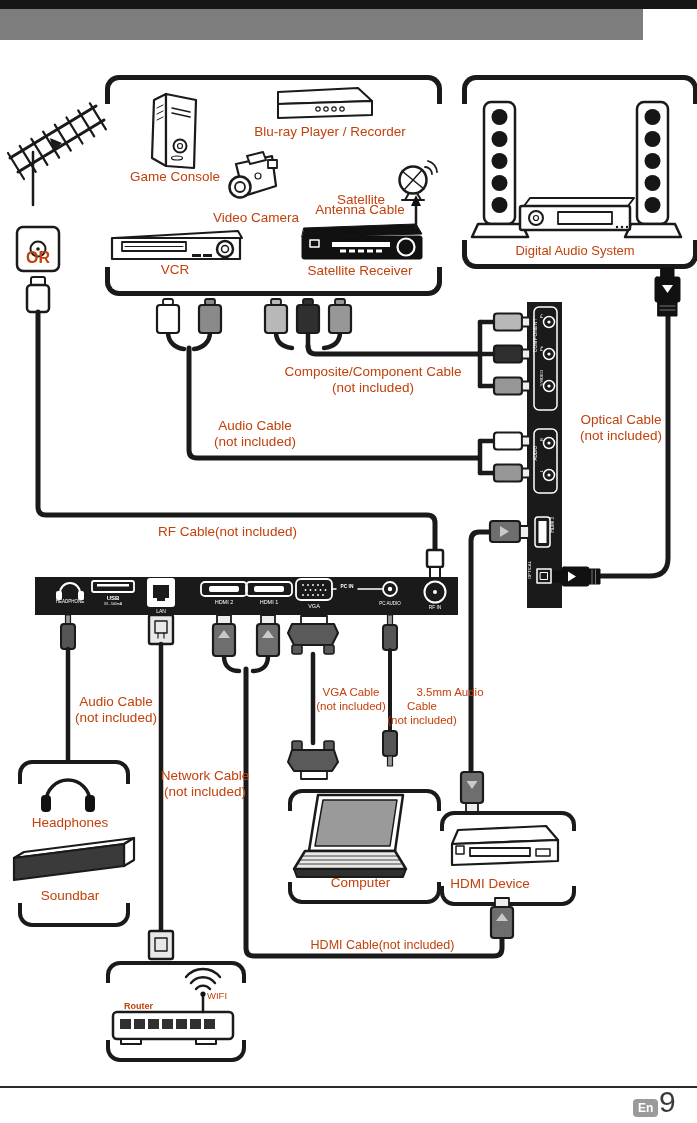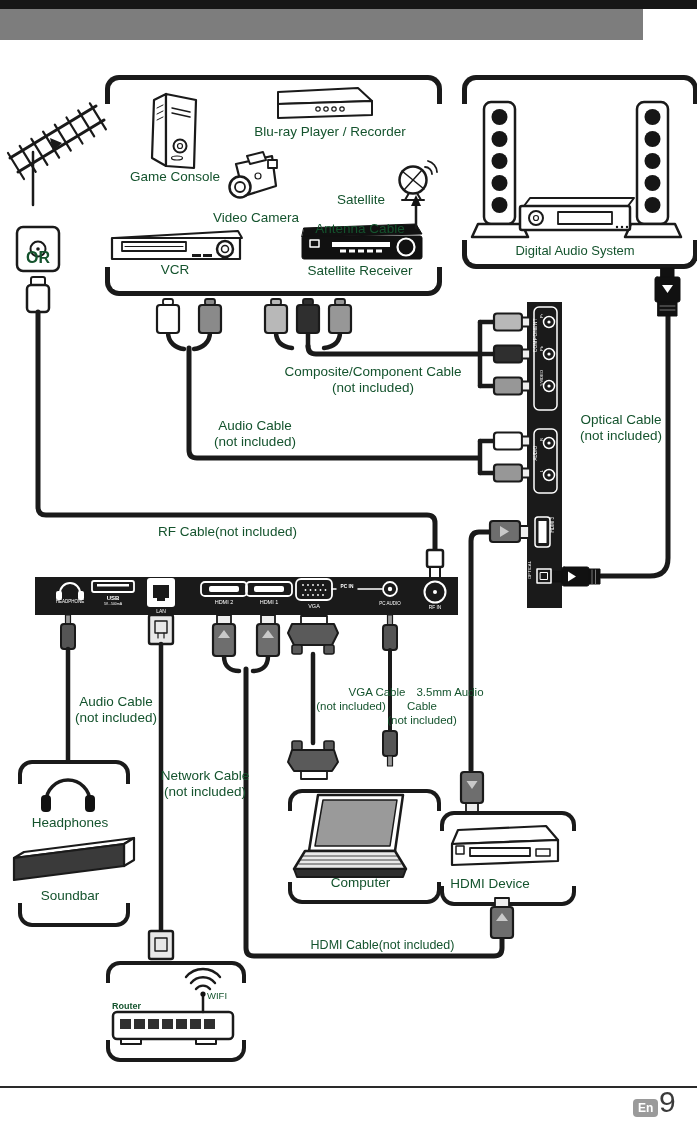--- a/index.html
+++ b/index.html
@@ -9,21 +9,21 @@
   .titlebar{position:absolute;left:0;top:9px;width:643px;height:31px;background:#7d7d7d;z-index:1;}
   .titletext{position:absolute;left:17px;top:12px;color:#fff;font-weight:bold;font-size:21px;
              letter-spacing:.5px;z-index:3;white-space:nowrap;}
   .bracket-top{position:absolute;border:5px solid #1a1a1a;border-bottom:none;
                border-radius:14px 14px 0 0;z-index:1;}
   .bracket-bottom{position:absolute;border:5px solid #1a1a1a;border-top:none;
                   border-radius:0 0 14px 14px;z-index:1;}
   .thin{border-width:4px;}
   .panel{position:absolute;background:#1a1a1a;z-index:1;}
   svg.overlay{position:absolute;left:0;top:0;z-index:2;pointer-events:none;}
-  .lbl{position:absolute;color:#14532d;text-align:center;line-height:1.12;z-index:3;
+  .lbl{position:absolute;color:#c2410c;text-align:center;line-height:1.12;z-index:3;
        font-size:13.5px;}
   .sm{font-size:11.5px;}
   .plbl{position:absolute;color:#fff;text-align:center;line-height:1;z-index:3;}
   .vtext{position:absolute;color:#fff;writing-mode:vertical-rl;transform:rotate(180deg);
          white-space:nowrap;line-height:1;z-index:3;}
   .bold{font-weight:bold;}
   .footrule{position:absolute;left:0;top:1086px;width:697px;height:2px;background:#2a2a2a;z-index:1;}
   .badge{position:absolute;left:633px;top:1099px;background:#9a9a9a;color:#fff;
          border-radius:4px;font-weight:bold;font-size:12px;padding:2px 5px;z-index:3;}
   .pagenum{position:absolute;left:659px;top:1085px;font-size:30px;color:#3a3a3a;z-index:3;}
@@ -402,48 +402,48 @@
       </g>
     </g>
   </svg>
 
   <div class="lbl bold" style="left:16px;top:205px;width:44px;font-size:16px;margin-top:44px;">OR</div>
 
   <div class="lbl" style="left:115px;top:169px;width:120px;">Game Console</div>
   <div class="lbl" style="left:230px;top:124px;width:200px;">Blu-ray Player / Recorder</div>
   <div class="lbl" style="left:196px;top:210px;width:120px;">Video Camera</div>
   <div class="lbl" style="left:306px;top:192px;width:110px;">Satellite</div>
-  <div class="lbl" style="left:300px;top:221px;width:120px;">Antenna Cable</div>
+  <div class="lbl" style="left:300px;top:202px;width:120px;">Antenna Cable</div>
   <div class="lbl" style="left:130px;top:262px;width:90px;">VCR</div>
   <div class="lbl" style="left:295px;top:263px;width:130px;">Satellite Receiver</div>
   <div class="lbl" style="left:500px;top:244px;width:150px;font-size:13px;">Digital Audio System</div>
 
   <div class="lbl" style="left:268px;top:364px;width:210px;">Composite/Component Cable</div>
   <div class="lbl" style="left:268px;top:380px;width:210px;">(not included)</div>
   <div class="lbl" style="left:195px;top:418px;width:120px;">Audio Cable</div>
   <div class="lbl" style="left:195px;top:434px;width:120px;">(not included)</div>
   <div class="lbl" style="left:562px;top:412px;width:118px;">Optical Cable</div>
   <div class="lbl" style="left:562px;top:428px;width:118px;">(not included)</div>
   <div class="lbl" style="left:140px;top:524px;width:175px;">RF Cable(not included)</div>
   <div class="lbl" style="left:56px;top:694px;width:120px;">Audio Cable</div>
   <div class="lbl" style="left:56px;top:710px;width:120px;">(not included)</div>
   <div class="lbl" style="left:145px;top:768px;width:120px;">Network Cable</div>
   <div class="lbl" style="left:145px;top:784px;width:120px;">(not included)</div>
-  <div class="lbl sm" style="left:320px;top:686px;width:62px;margin-left:26px;">VGA Cable</div>
+  <div class="lbl sm" style="left:320px;top:686px;width:62px;">VGA Cable</div>
   <div class="lbl sm" style="left:316px;top:700px;width:70px;">(not included)</div>
   <div class="lbl sm" style="left:384px;top:686px;width:76px;margin-left:28px;">3.5mm Audio</div>
   <div class="lbl sm" style="left:384px;top:700px;width:76px;">Cable</div>
   <div class="lbl sm" style="left:382px;top:714px;width:80px;">(not included)</div>
   <div class="lbl" style="left:300px;top:938px;width:165px;font-size:12.5px;">HDMI Cable(not included)</div>
 
   <div class="lbl" style="left:8px;top:815px;width:124px;">Headphones</div>
   <div class="lbl" style="left:8px;top:888px;width:124px;">Soundbar</div>
   <div class="lbl" style="left:288px;top:875px;width:145px;">Computer</div>
   <div class="lbl" style="left:426px;top:876px;width:128px;">HDMI Device</div>
-  <div class="lbl bold" style="left:104px;top:1001px;width:60px;font-size:9px;text-align:left;padding-left:8px;">Router</div>
+  <div class="lbl bold" style="left:116px;top:1001px;width:60px;font-size:9px;text-align:left;padding-left:8px;">Router</div>
   <div class="lbl" style="left:207px;top:991px;width:34px;font-size:9.5px;text-align:left;">WIFI</div>
 
   <div class="plbl" style="left:44px;top:600px;width:52px;font-size:4.5px;">HEADPHONE</div>
   <div class="plbl bold" style="left:92px;top:595px;width:42px;font-size:6px;">USB</div>
   <div class="plbl" style="left:86px;top:603px;width:54px;font-size:3.5px;">5V⎓500mA</div>
   <div class="plbl" style="left:147px;top:609px;width:28px;font-size:5px;">LAN</div>
   <div class="plbl" style="left:201px;top:600px;width:46px;font-size:5.5px;">HDMI 2</div>
   <div class="plbl" style="left:246px;top:600px;width:46px;font-size:5.5px;">HDMI 1</div>
   <div class="plbl" style="left:296px;top:604px;width:36px;font-size:5.5px;">VGA</div>
   <div class="plbl bold" style="left:337px;top:585px;width:20px;font-size:4.8px;">PC IN</div>

